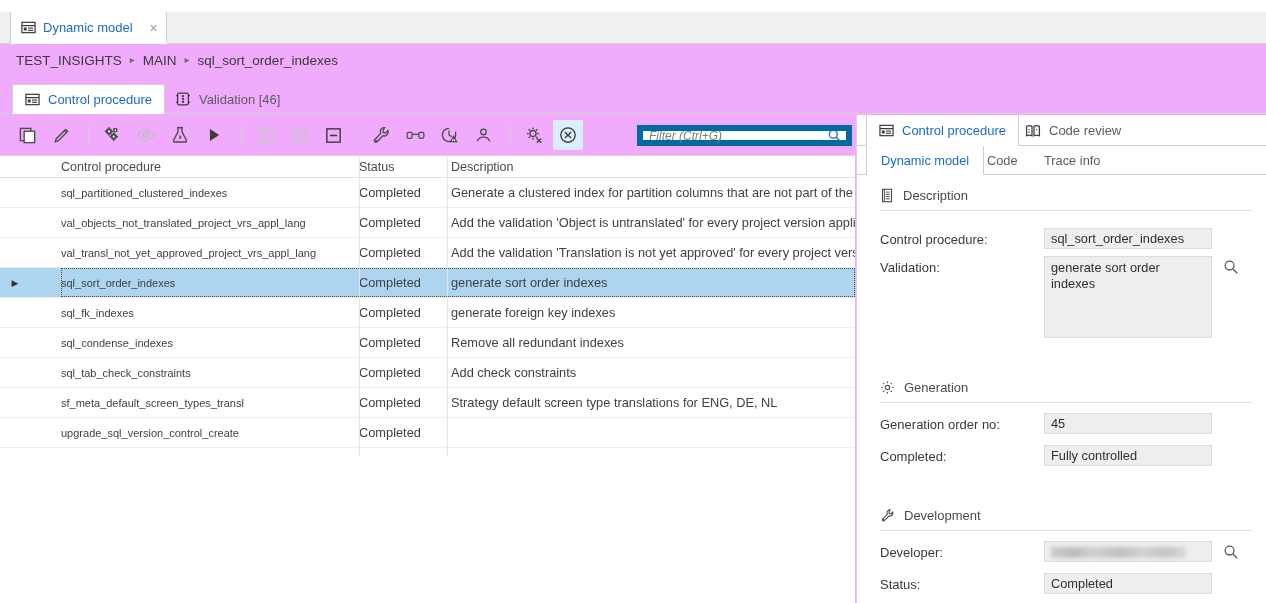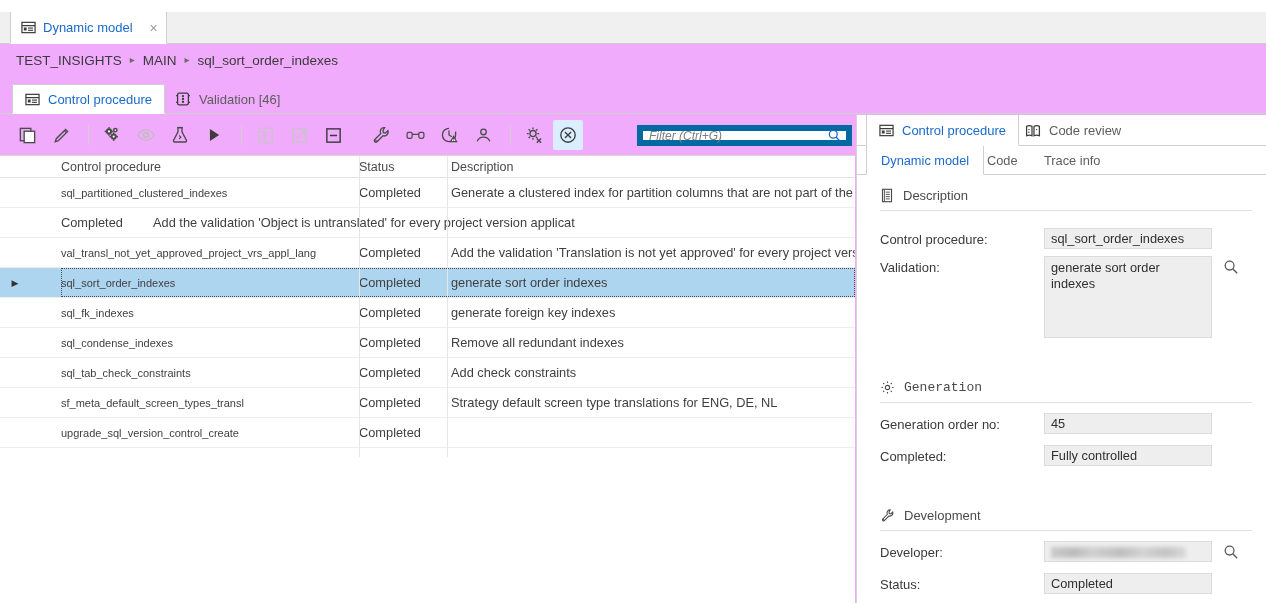--- a/index.html
+++ b/index.html
@@ -369,20 +369,21 @@
         <div class="grow">
           <div class="c-ind"></div>
           <div class="c-pad"></div>
           <div class="c-name">sql_partitioned_clustered_indexes</div>
           <div class="c-status">Completed</div>
           <div class="c-desc">Generate a clustered index for partition columns that are not part of the def</div>
         </div>
         <div class="grow">
           <div class="c-ind"></div>
           <div class="c-pad"></div>
+          <div class="c-name">val_objects_not_translated_project_vrs_appl_lang</div>
           <div class="c-status">Completed</div>
           <div class="c-desc">Add the validation 'Object is untranslated' for every project version applicat</div>
         </div>
         <div class="grow">
           <div class="c-ind"></div>
           <div class="c-pad"></div>
           <div class="c-name">val_transl_not_yet_approved_project_vrs_appl_lang</div>
           <div class="c-status">Completed</div>
           <div class="c-desc">Add the validation 'Translation is not yet approved' for every project version</div>
         </div>
@@ -502,21 +503,21 @@
       <div class="flabel" style="width:164px; padding-top:4px;">Validation:</div>
       <div class="fval area" style="width:168px;">generate sort order indexes</div>
       <div class="srch">
         <svg width="16" height="16" viewBox="0 0 16 16">
           <circle cx="6.6" cy="6.6" r="4.4" fill="none" stroke="#5a5a5a" stroke-width="1.3"></circle>
           <line x1="9.9" y1="9.9" x2="14.2" y2="14.2" stroke="#5a5a5a" stroke-width="1.4"></line>
         </svg>
       </div>
     </div>
 
-    <div class="section" style="top:262px;font-family:Liberation Mono, monospace;">
+    <div class="section" style="top:262px;">
       <div class="sec-head">
         <span>
           <svg width="15" height="15" viewBox="0 0 16 16">
             <g fill="none" stroke="#4a4a4a" stroke-width="1.2">
               <circle cx="8" cy="8" r="2.3"></circle>
               <path d="M8 1.5v1.6M8 12.9v1.6M1.5 8h1.6M12.9 8h1.6M3.4 3.4l1.1 1.1M11.5 11.5l1.1 1.1M12.6 3.4l-1.1 1.1M4.5 11.5l-1.1 1.1"></path>
             </g>
           </svg>
         </span>
         <span class="stitle">Generation</span>

